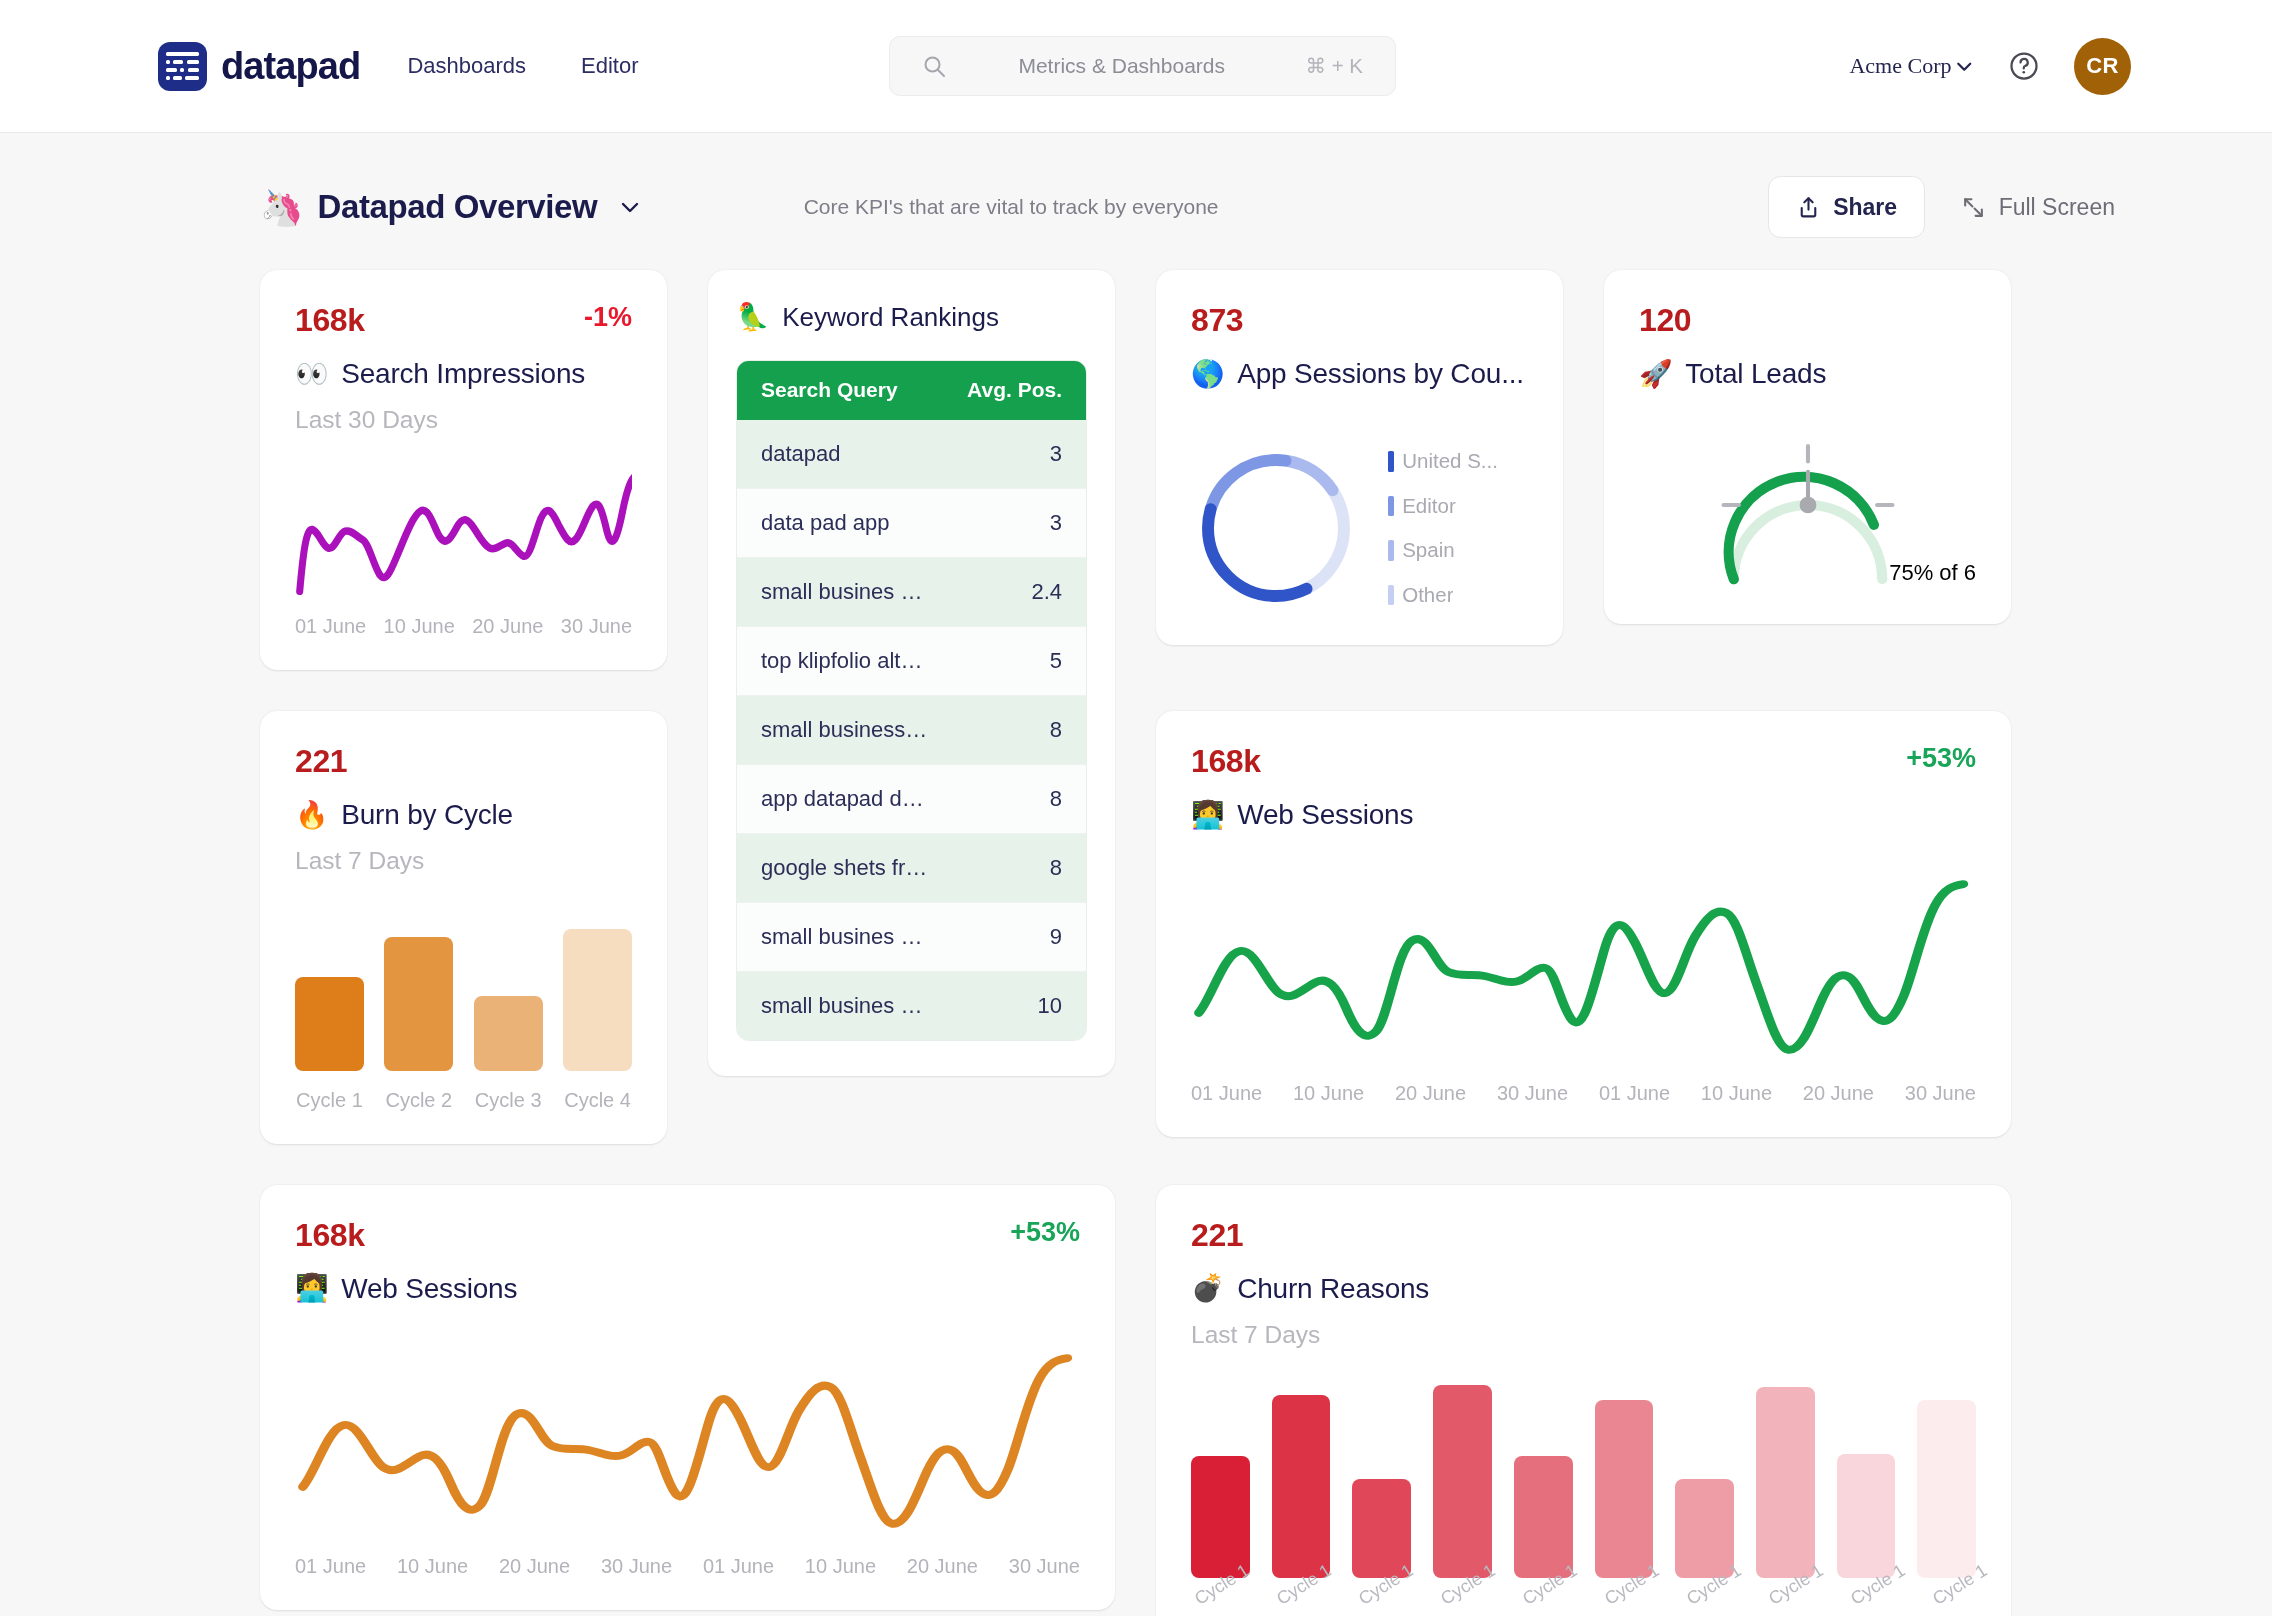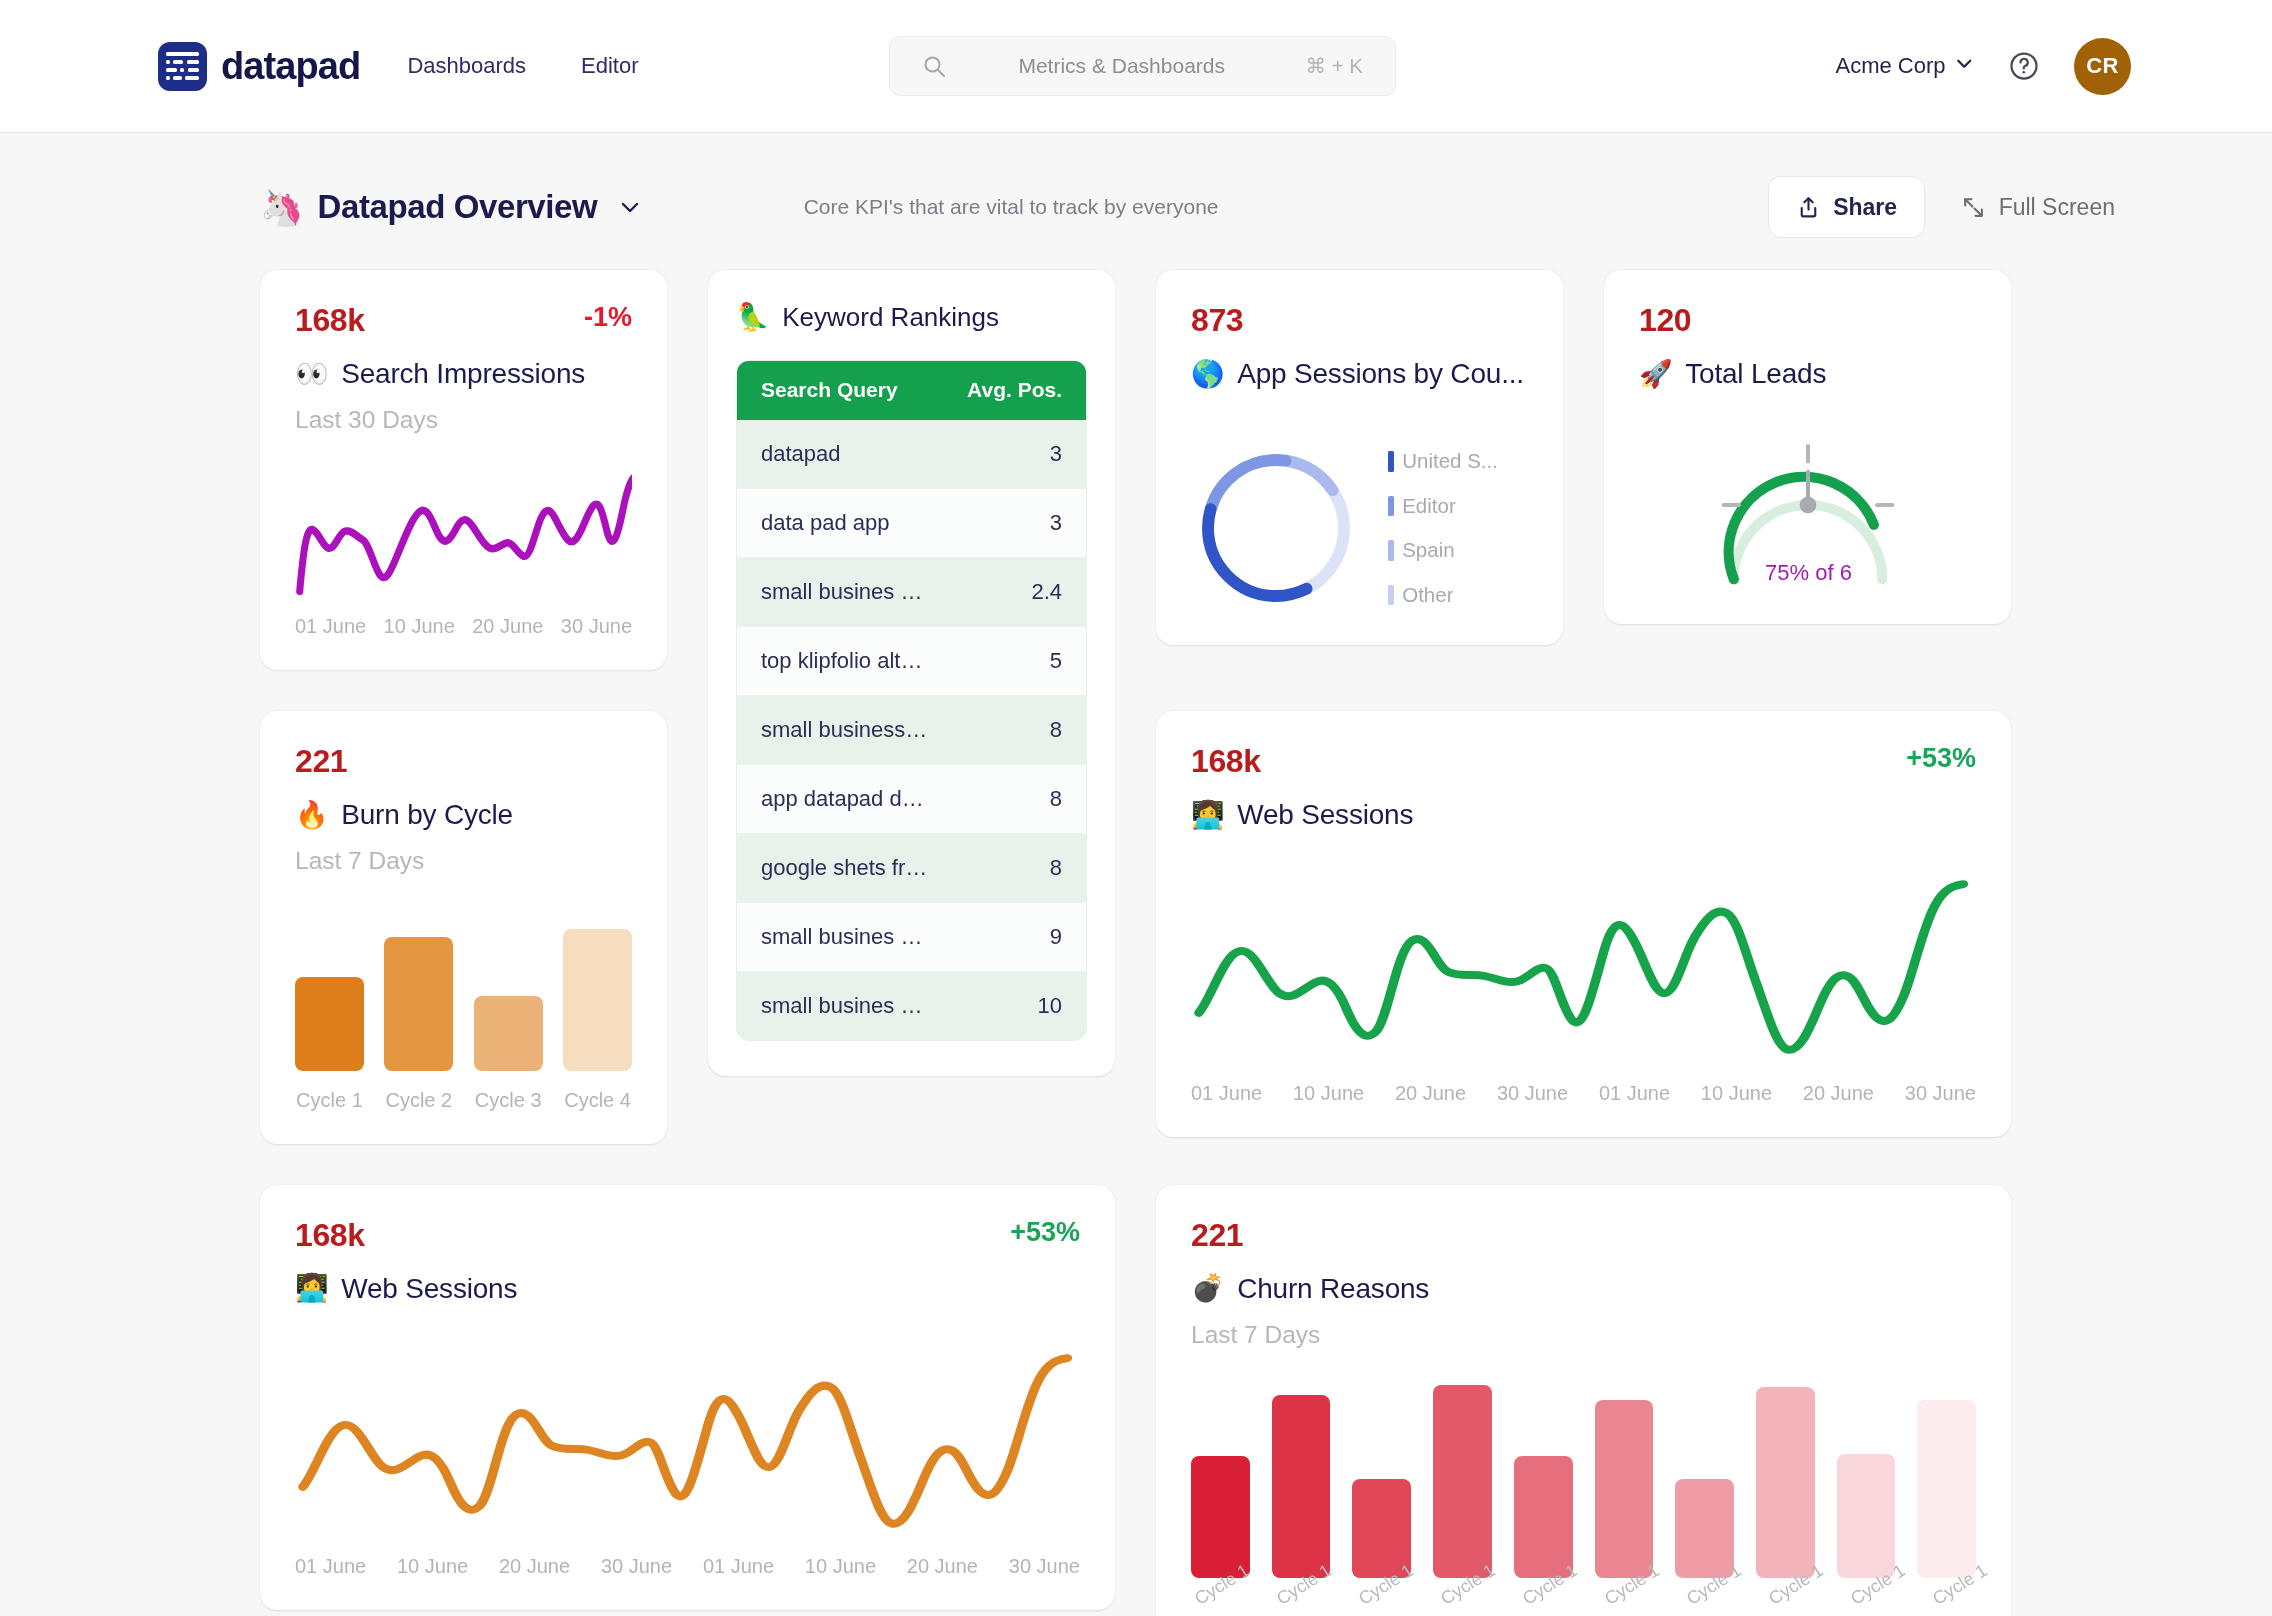--- a/index.html
+++ b/index.html
@@ -44,21 +44,21 @@
   }
   .search-icon { width: 24px; height: 24px; flex: none; }
   .search-ph {
     flex: 1; text-align: center; font-size: 21px; color: #8d8d95;
     padding-right: 8px;
   }
   .kbd { font-size: 20.5px; color: #b3b3ba; white-space: nowrap; }
   .right-cluster {
     margin-left: auto; display: flex; align-items: center; gap: 35px;
   }
-  .org { display: flex; gap: 8px; cursor: pointer; }
+  .org { display: flex; align-items: center; gap: 2px; cursor: pointer; font-family: Liberation Serif, serif; }
   .org-name { font-size: 22px; color: #23254f; font-weight: 500; }
   .help-icon { width: 30px; height: 30px; }
   .avatar {
     width: 57px; height: 57px; border-radius: 50%; background: #a16207;
     color: #fff; font-size: 22px; font-weight: 600;
     display: flex; align-items: center; justify-content: center;
     letter-spacing: 0.4px;
   }
 
   
@@ -153,22 +153,22 @@
   .legend-item { display: flex; align-items: center; gap: 8.7px; }
   .legend-swatch { width: 5.5px; height: 20.5px; border-radius: 1.6px; flex: none; }
   .legend-label {
     font-size: 20.5px; color: #a9a9b1; white-space: nowrap;
     max-width: 144px; overflow: hidden; text-overflow: ellipsis;
   }
 
   
   .gauge-wrap { margin-top: 28px; display: flex; justify-content: center; position: relative; }
   .gauge-caption {
-    position: absolute; bottom: 6.3px; left: 2px; right: 0; text-align: center;
-    font-size: 22px; color: #a21caf;
+    position: absolute; bottom: 6.3px; left: 2px; right: 0; text-align: right;
+    font-size: 22px; color: #000000;
   }
 
   
   .bars {
     display: flex; align-items: flex-end; gap: 20.5px; margin-top: 38px; height: 158px;
   }
   .bar { flex: 1; border-radius: 8px; }
   .bar-axis { display: flex; gap: 20.5px; margin-top: 17.4px; }
   .bar-axis span {
     flex: 1; text-align: center; font-size: 20px; color: #b3b3ba; white-space: nowrap;

